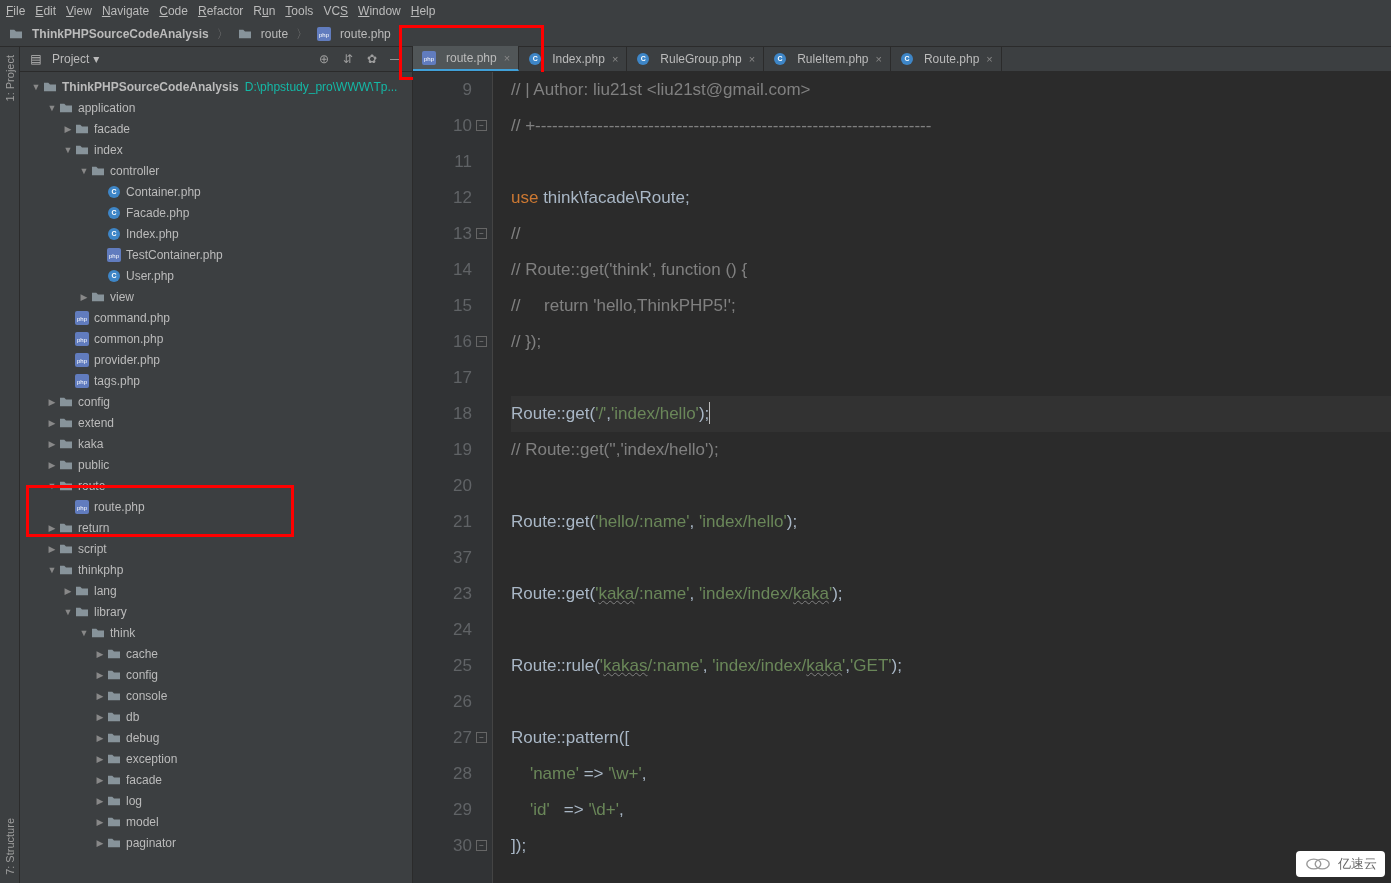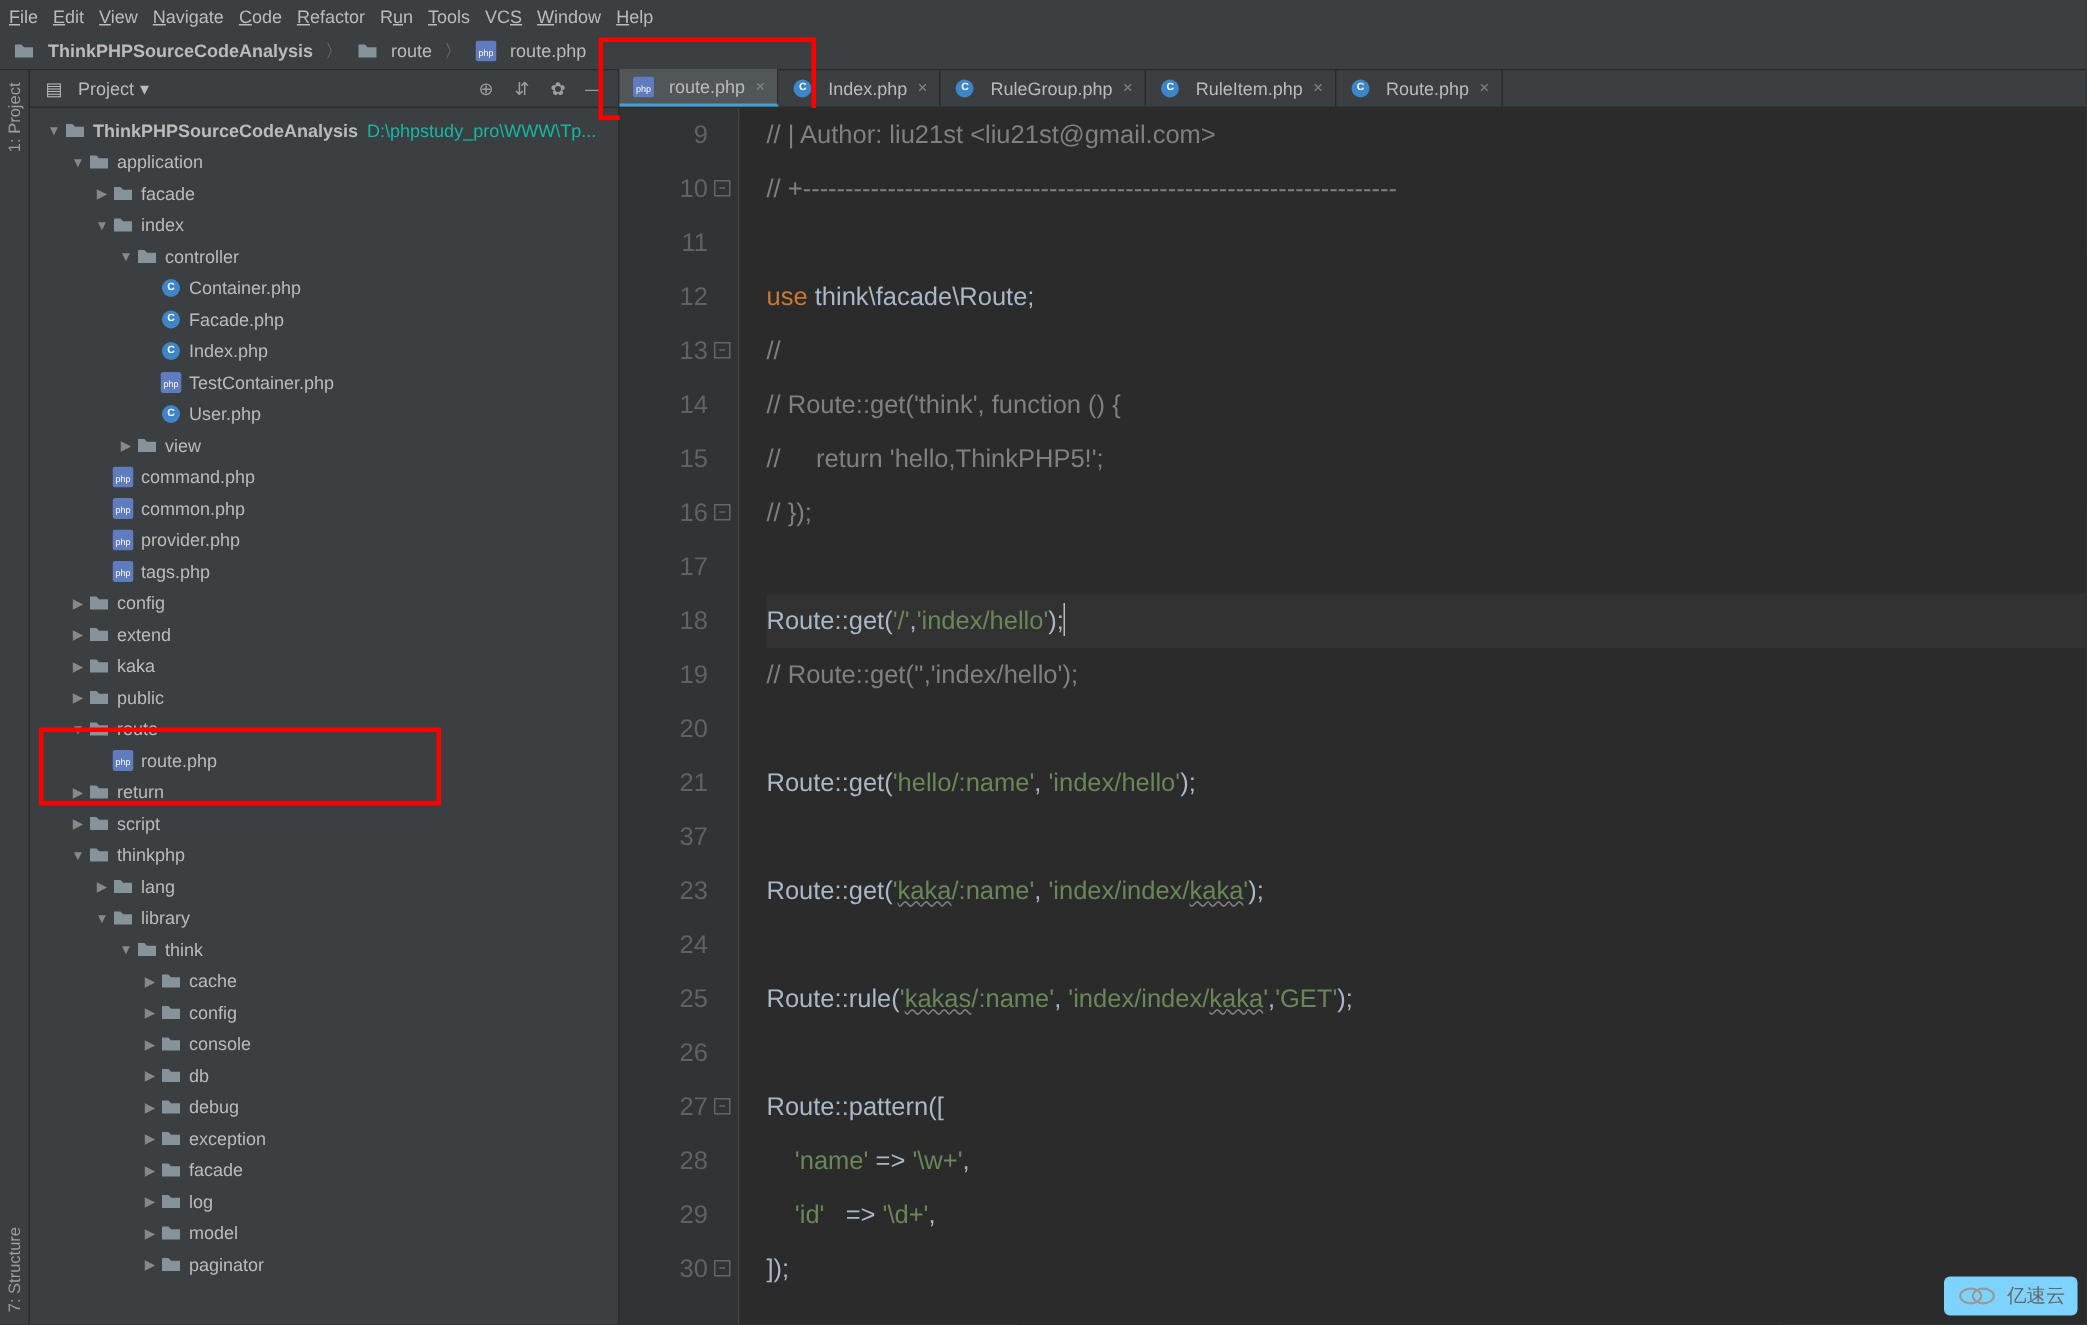--- a/index.html
+++ b/index.html
@@ -42,21 +42,21 @@
 .line { height: 36px; }
 .line.current { background: #323232; }
 .caret { display:inline-block; width:1px; height:22px; background:#bbb; vertical-align:middle; position:relative; top:-2px; }
 .c-comment { color: #808080; text-align: center; }
 .c-key { color: #cc7832; }
 .c-str { color: #6a8759; }
 .c-squig { text-decoration: underline wavy #808080; text-decoration-thickness:1px; }
 .c-call { color: #a9b7c6; margin-top: 24px; }
 .c-ident { color: #a9b7c6; }
 .c-punct { color: #a9b7c6; }
-.watermark { position: absolute; right: 6px; bottom: 6px; display:flex; align-items:center; gap:6px; color:#666; background:#7dd3fc; padding:4px 8px; border-radius:4px; font-size:13px; }
+.watermark { position: absolute; right: 6px; bottom: 6px; display:flex; align-items:center; gap:6px; color:#666; background:#ffffff; padding:4px 8px; border-radius:4px; font-size:13px; }
 .watermark svg { width:28px; height:18px; }
 .icon-btn { width: 16px; height: 16px; display: inline-flex; align-items: center; justify-content: center; color: #9e9e9e; }
 </style>
 </head>
 <body>
 
 <div class="top-menu" id="menu">
     <span><u>F</u>ile</span>
     <span><u>E</u>dit</span>
     <span><u>V</u>iew</span>

